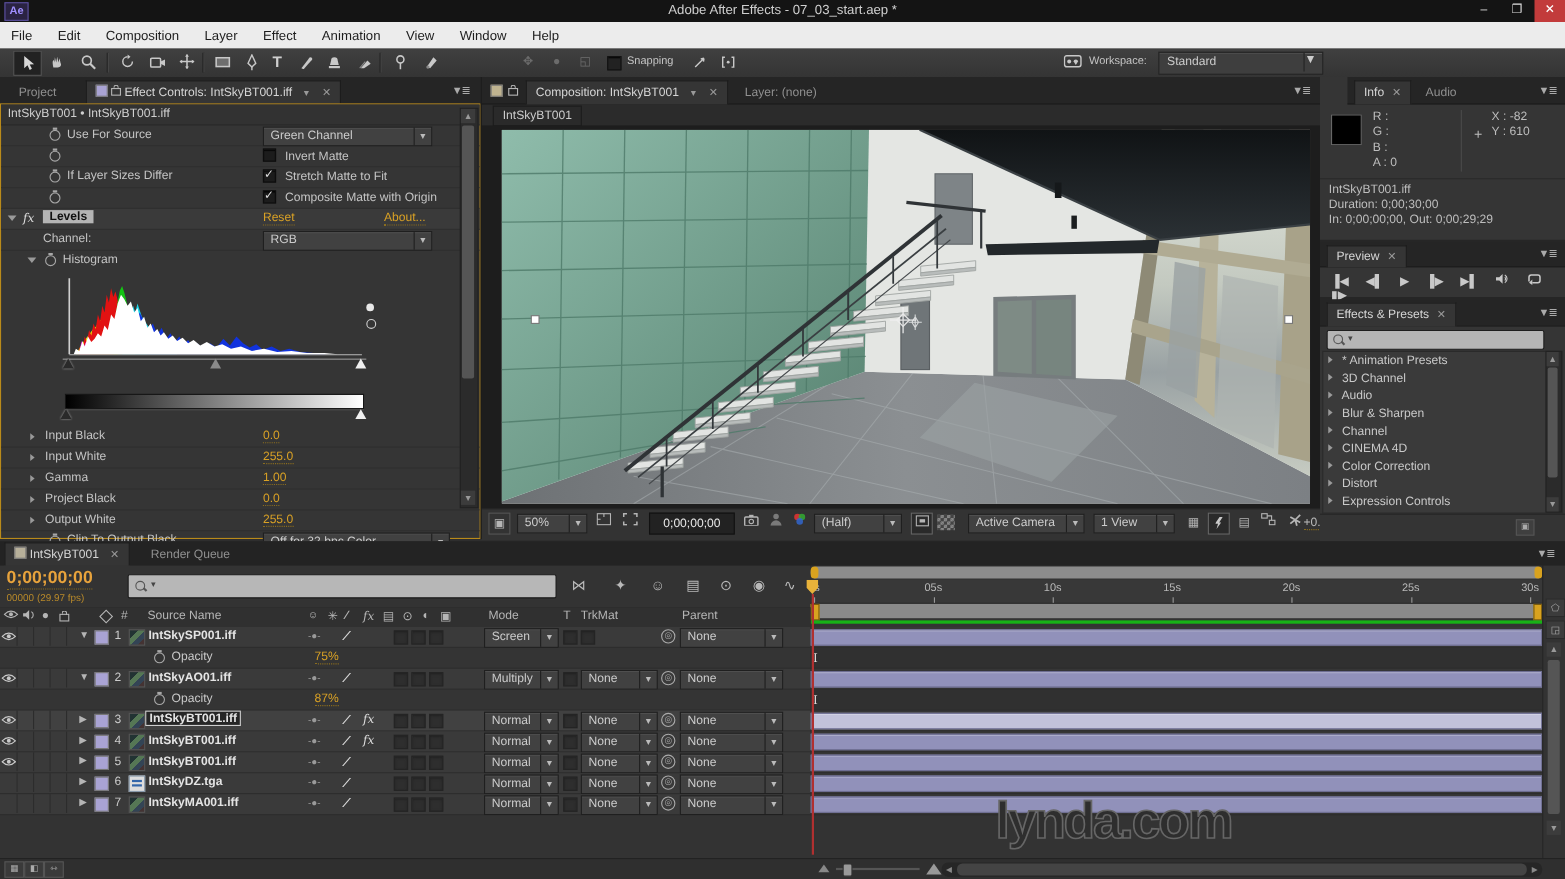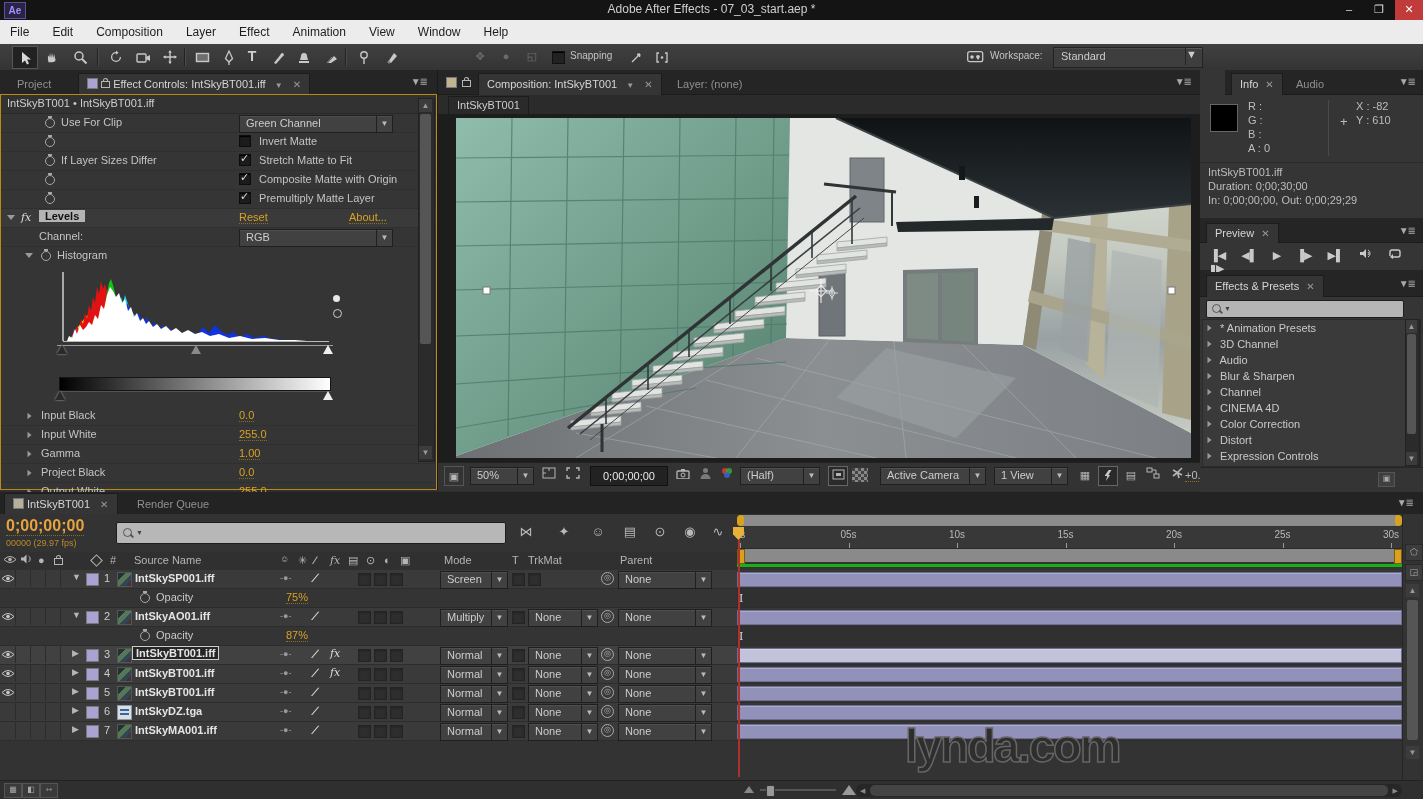--- a/index.html
+++ b/index.html
@@ -319,21 +319,21 @@
       </div>
       <div class="panelmenu" style="right:10px;top:6px;">▼≣</div>
     </div>
     <div id="fxp-content">
       <div style="position:relative;height:18px;background:#323232;border-bottom:1px solid #282828;">
         <span id="fxp-bc">IntSkyBT001 • IntSkyBT001.iff</span>
       </div>
       <div id="matte-mount">
   <div class="fxrow">
     <span class="i-stopwatch sw"></span>
-    <span class="lbl">Use For Clip</span>
+    <span class="lbl">Use For Source</span>
     <span class="ddwrap">
       <span class="dd" style="left:238px;top:1px;width:152px;">
         <span class="dd-t">Green Channel</span>
                 <span class="dd-a">▼</span>
       </span>
     </span>
     
   </div>
 
   <div class="fxrow">
@@ -359,29 +359,20 @@
   <div class="fxrow">
     <span class="i-stopwatch sw"></span>
     <span class="lbl"></span>
 
     <span class="cbwrap ctl">
       <span class="i-check on"></span>
       <span class="cbtext">Composite Matte with Origin</span>
     </span>
   </div>
 
-  <div class="fxrow">
-    <span class="i-stopwatch sw"></span>
-    <span class="lbl"></span>
-
-    <span class="cbwrap ctl">
-      <span class="i-check on"></span>
-      <span class="cbtext">Premultiply Matte Layer</span>
-    </span>
-  </div>
 </div>
 
       <div class="fxrow" style="background:#3a3a3a;">
         <span class="tri-d" style="position:absolute;left:6px;top:6px;"></span>
         <span style="position:absolute;left:20px;top:2px;font-family:'DejaVu Serif',serif;font-style:italic;color:#ddd;">fx</span>
         <span style="position:absolute;left:38px;top:1px;background:#b4b4b4;color:#111;font-weight:bold;padding:0 6px;">Levels</span>
         <span class="link" style="position:absolute;left:238px;top:2px;">Reset</span>
         <span class="link" style="position:absolute;left:348px;top:2px;">About...</span>
       </div>
 

